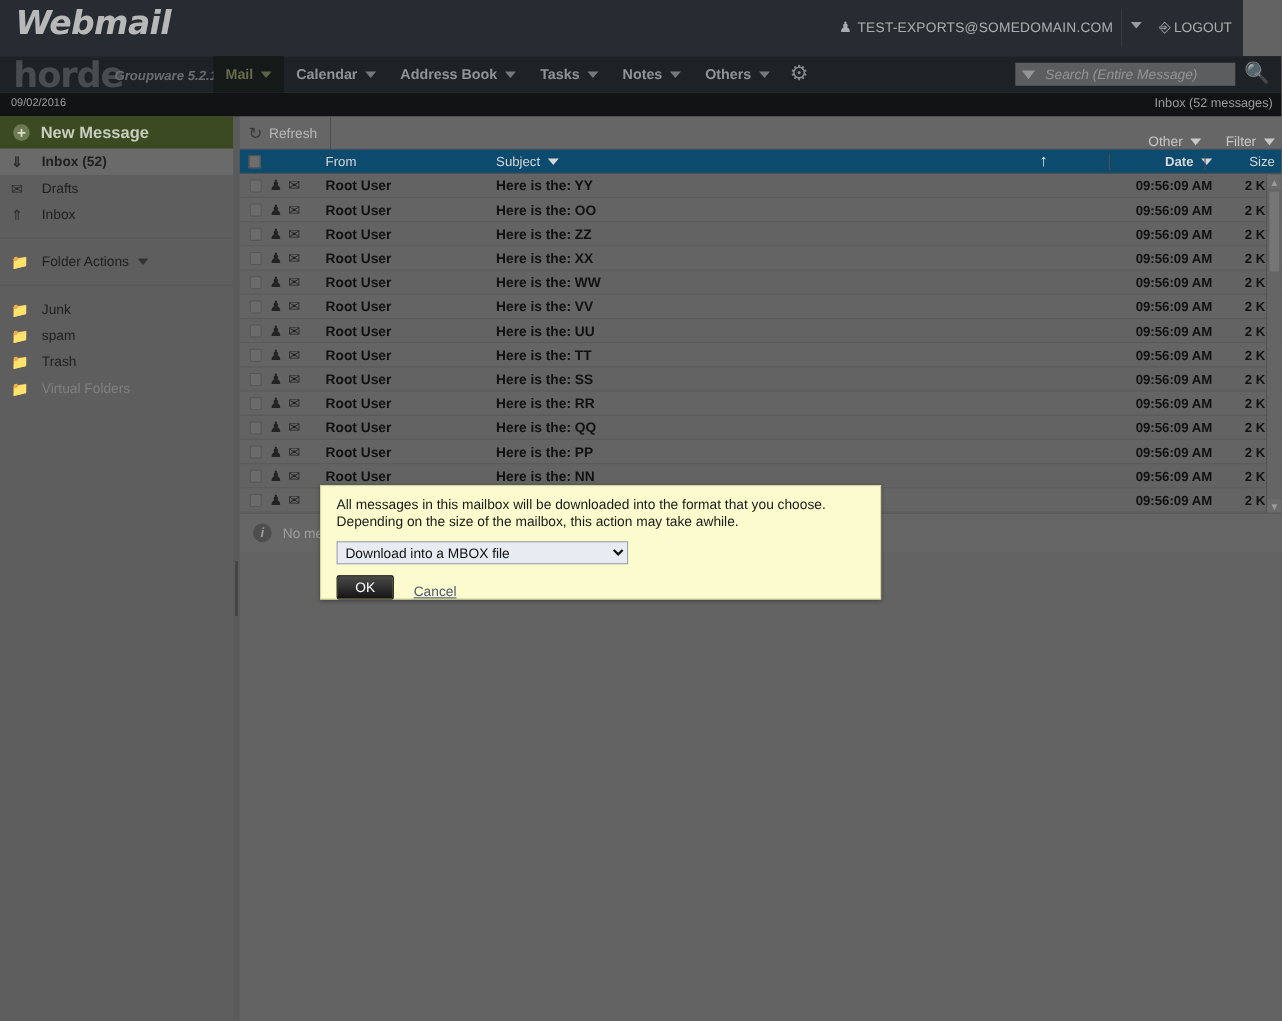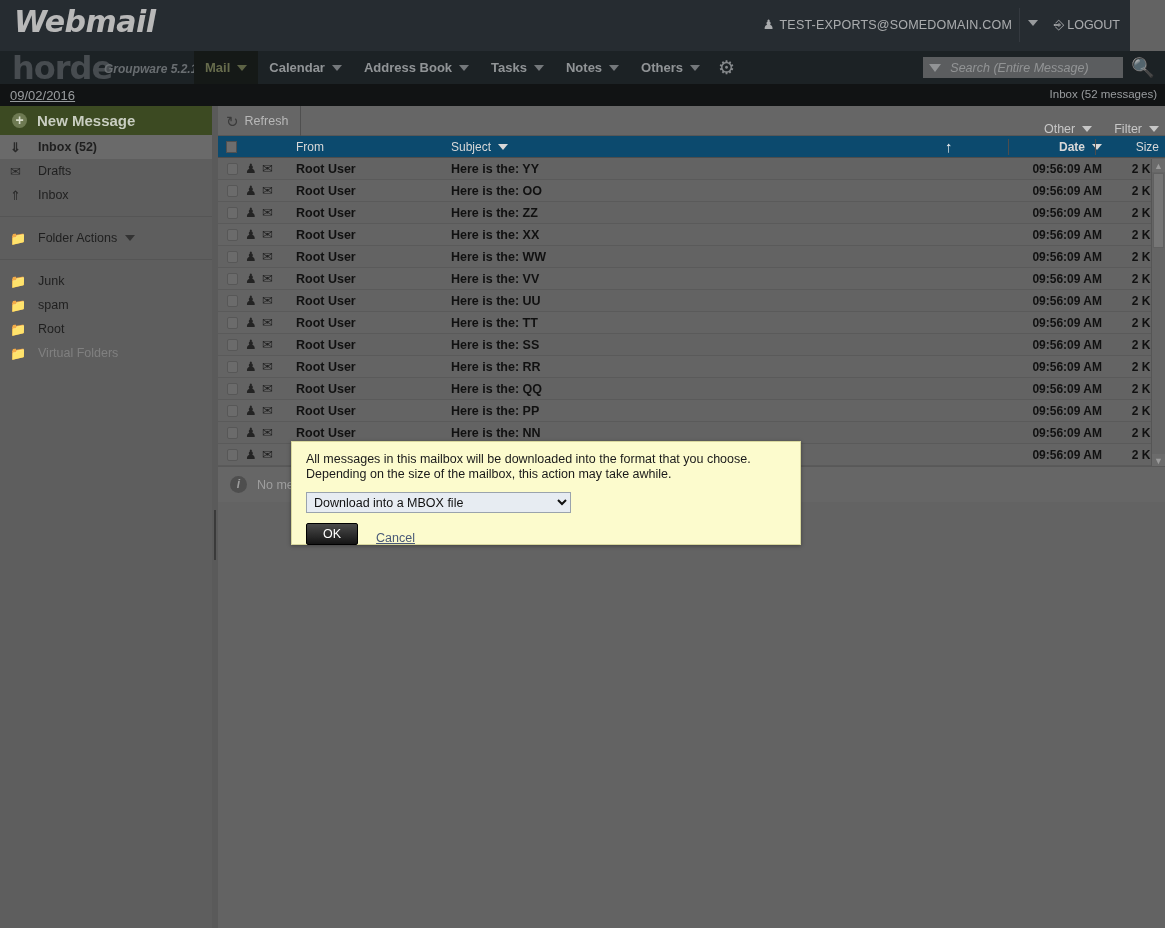--- a/index.html
+++ b/index.html
@@ -138,21 +138,21 @@
 
   
   .datestrip {
     position: absolute; left: 0; top: 84px;
     width: 1165px; height: 22px;
     background: #13181c;
     filter: grayscale(0.55) brightness(0.8);
   }
   .datestrip .thedate {
     position: absolute; left: 10px; top: 4px;
-    font-size: 13px; color: #b9c2c8; text-decoration: underline;
+    font-size: 10px; color: #b9c2c8;
   }
   .datestrip .mbxinfo {
     position: absolute; right: 8px; top: 4px;
     font-size: 11.5px; color: #b9c2c8;
   }
 
   
   .sidebar {
     position: absolute; left: 0; top: 106px;
     width: 212px; height: 822px;
@@ -524,21 +524,21 @@
     <div class="sb-item">
       <span class="ic">📁</span>
       <span>Junk</span>
     </div>
     <div class="sb-item">
       <span class="ic">📁</span>
       <span>spam</span>
     </div>
     <div class="sb-item">
       <span class="ic">📁</span>
-      <span>Root</span>
+      <span>Trash</span>
     </div>
     <div class="sb-item dim">
       <span class="ic">📁</span>
       <span>Virtual Folders</span>
     </div>
   </div>
 
   <div class="splitter">
     <div class="grip"></div>
   </div>

